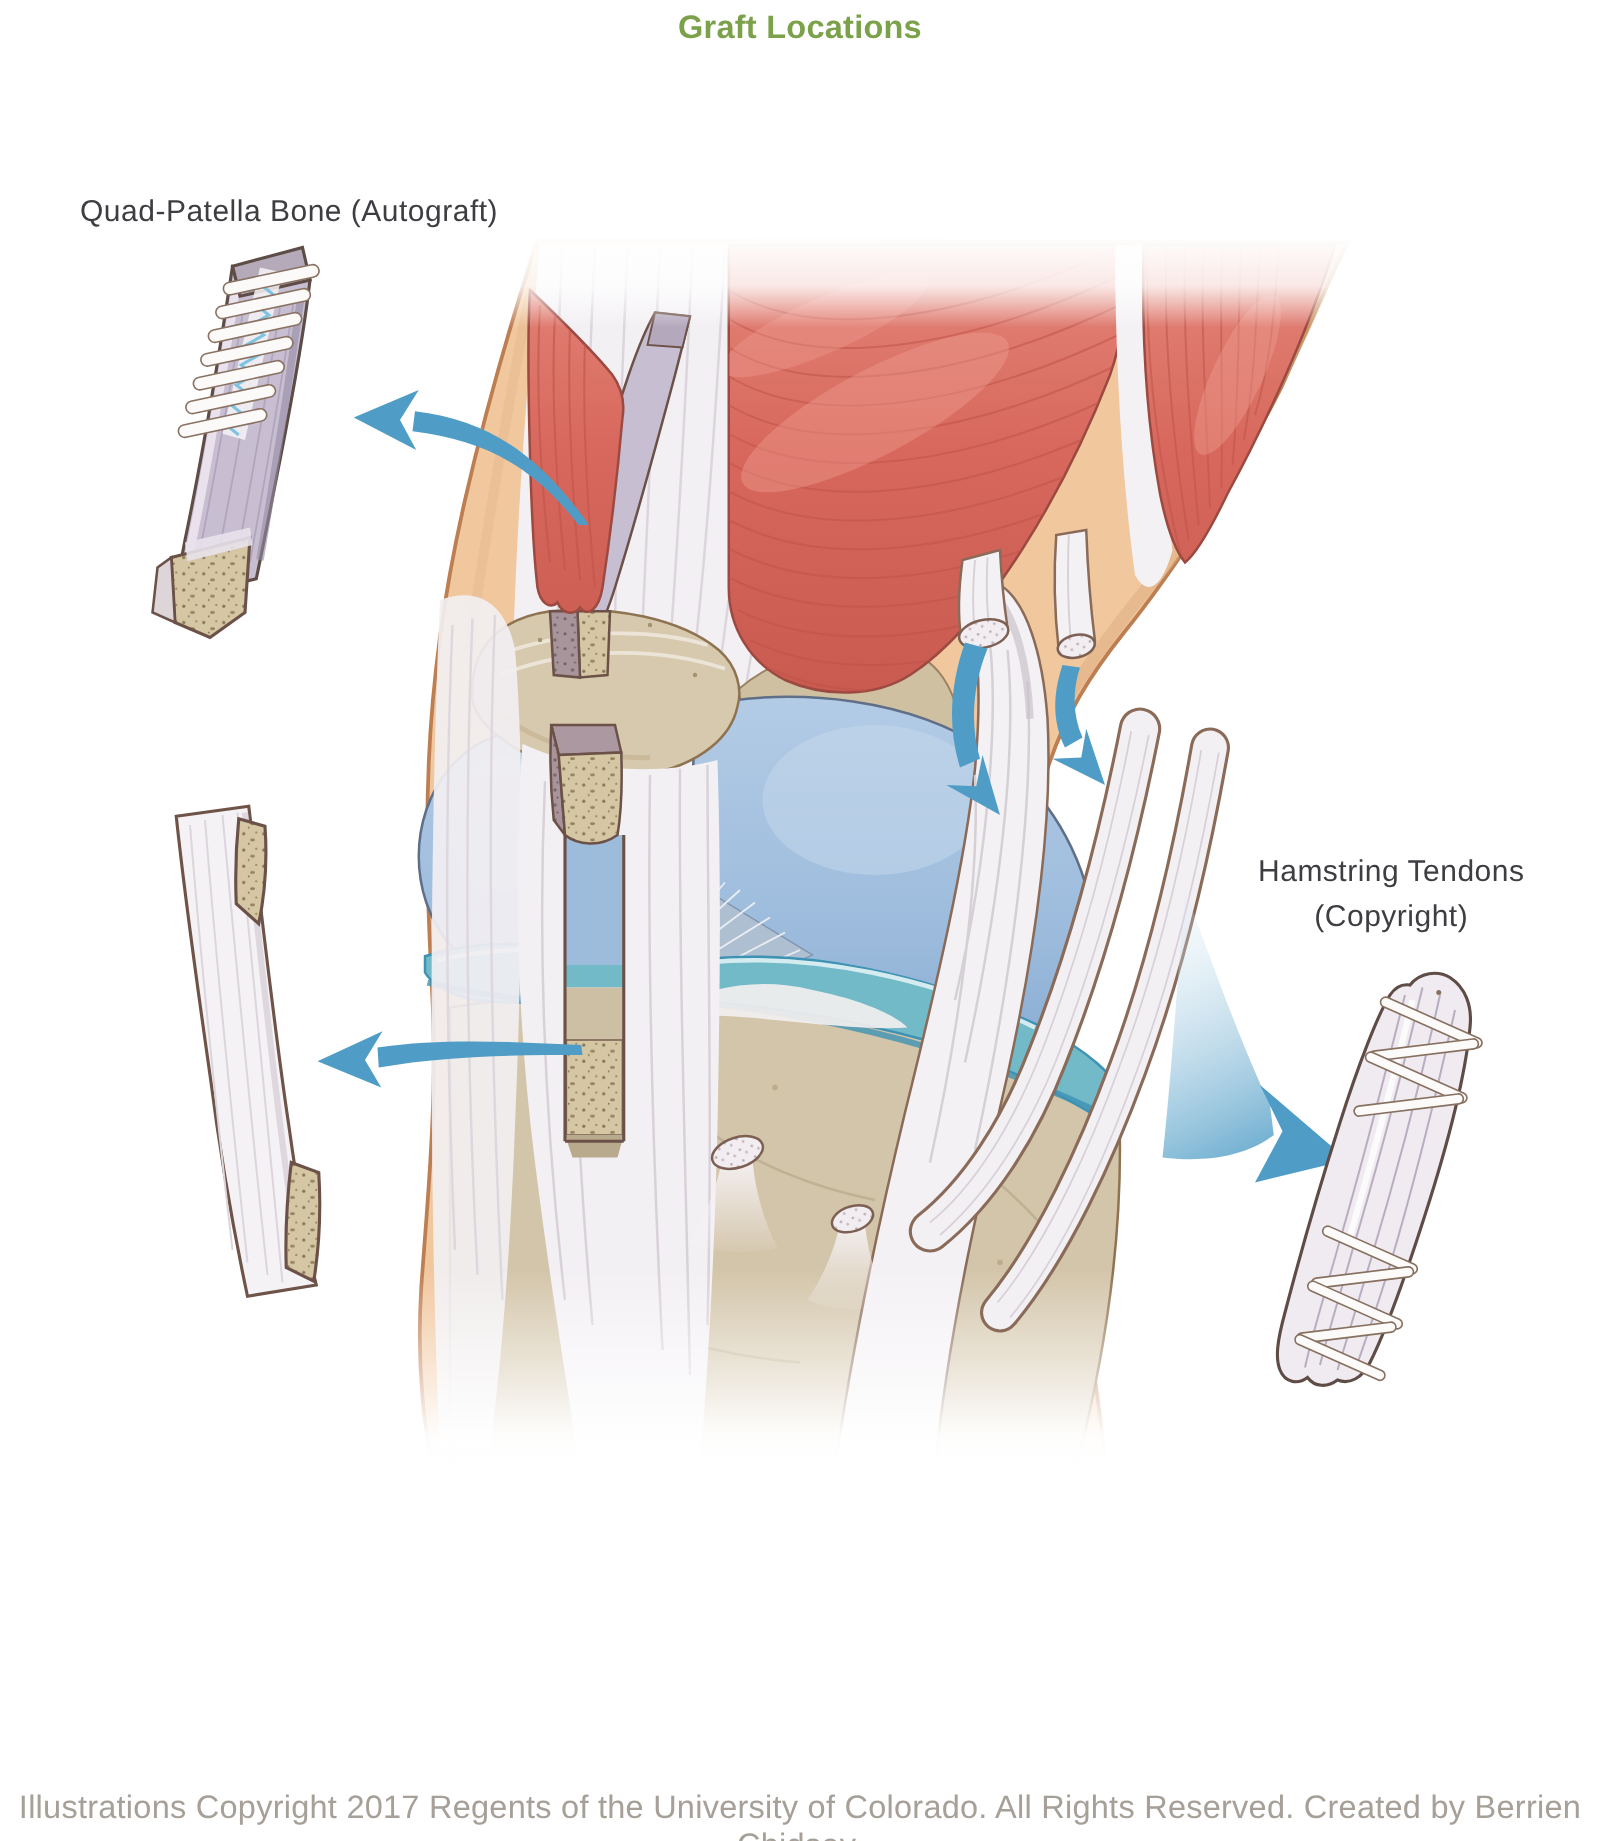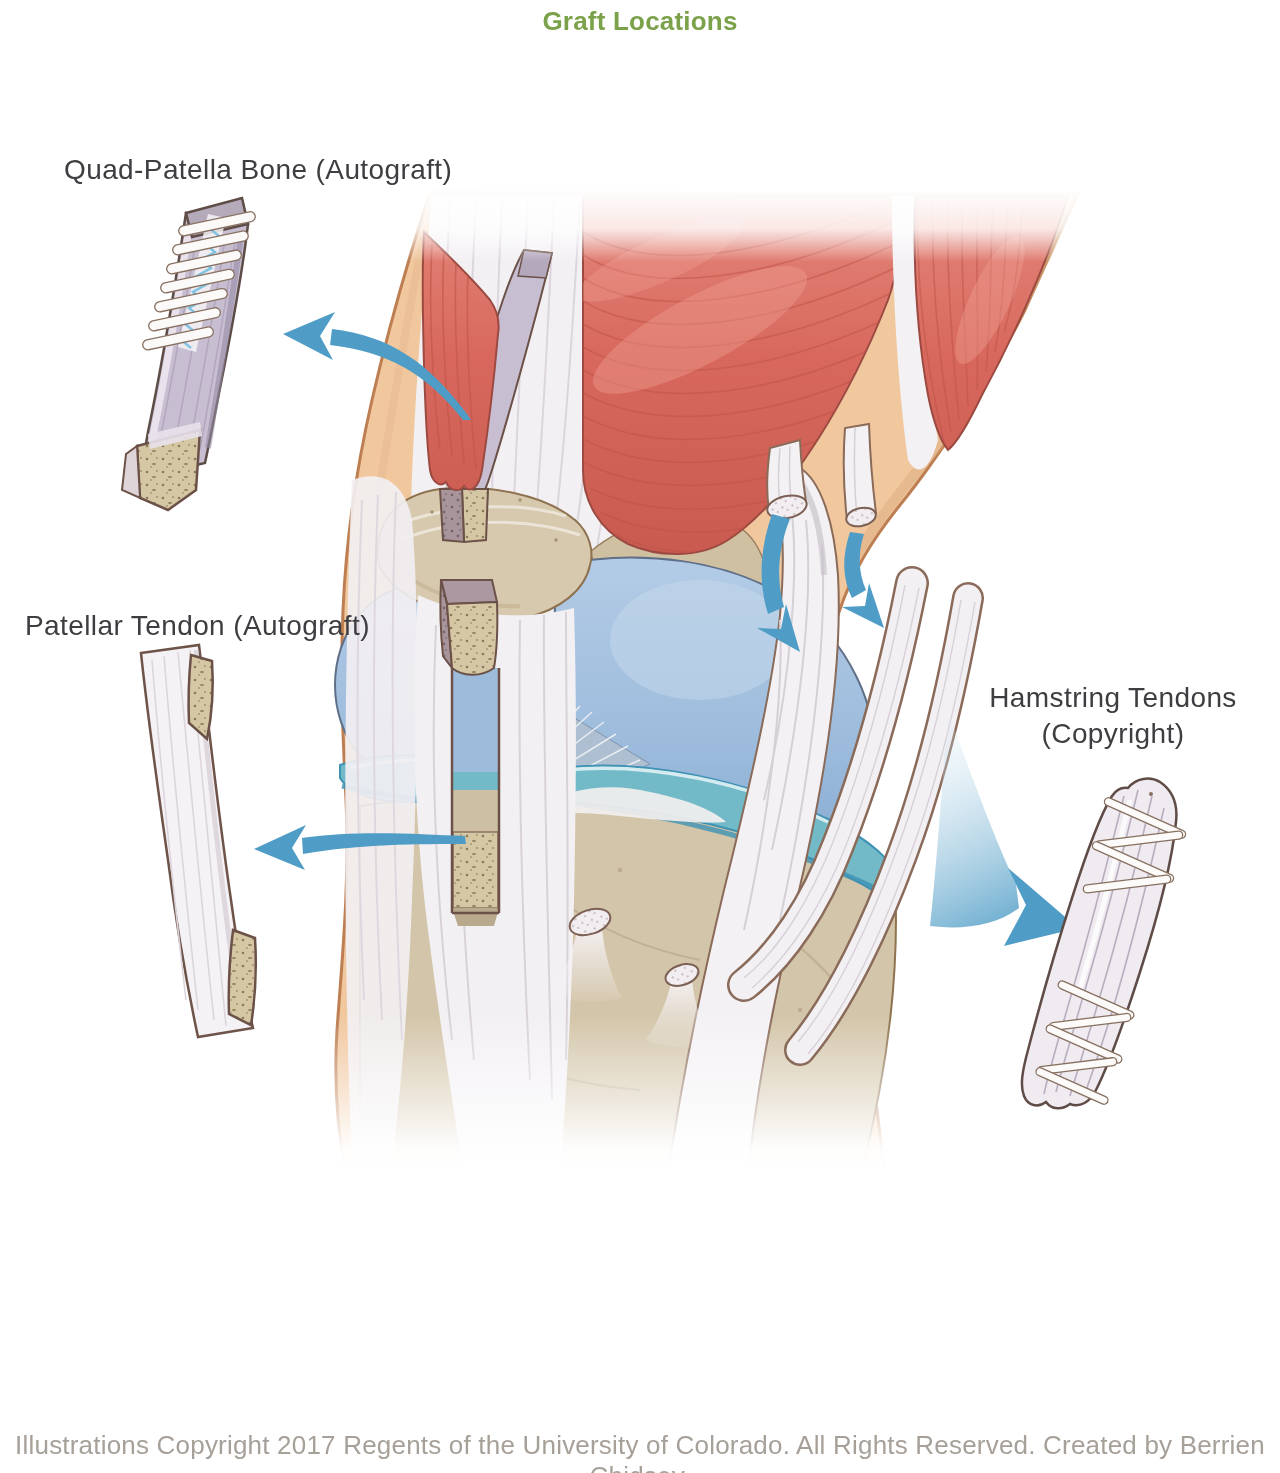--- a/index.html
+++ b/index.html
@@ -1,21 +1,21 @@
 <!DOCTYPE html>
 <html style="--title-green: #7ba24a; --label-gray: #3e3d41; --footer-gray: #a6a099; --arrow-blue: #4f9dc6; --skin-tan: #f1c79e; --skin-outline: #bd7e52; --muscle-red: #d8685d; --bone-tan: #d7c9ae; --cartilage-blue: #a2bedd; --meniscus-teal: #72bac8; --tendon-white: #f4f1f4; --graft-lavender: #c7bed1; --suture-blue: #7fc3e2;"><head>
 <meta charset="utf-8">
 <style>
   html,body{margin:0;padding:0;background:#ffffff;}
   body{font-family:"Liberation Sans", sans-serif;}
   #stage{position:relative;width:1280px;height:1473px;background:#fff;overflow:hidden;}
   #art{position:absolute;left:0;top:0;}
   .title{position:absolute;left:0;top:6px;width:100%;text-align:center;
          font-size:26px;font-weight:700;letter-spacing:.2px;color:var(--title-green,#7ba24a);}
-  .lbl{position:absolute;font-size:28px;font-weight:400;color:var(--label-gray,#3e3d41);
+  .lbl{position:absolute;font-size:24px;font-weight:400;color:var(--label-gray,#3e3d41);
        letter-spacing:.4px;line-height:36px;white-space:nowrap;}
   #lbl-quad{left:64px;top:152px;}
   #lbl-pat{left:25px;top:608px;}
   #lbl-ham{left:983px;top:680px;white-space:normal;width:260px;text-align:center;}
   .footer{position:absolute;left:0;top:1430px;width:100%;text-align:center;
           font-size:26px;color:var(--footer-gray,#a6a099);letter-spacing:.2px;}
   svg *{vector-effect:none;}
 </style>
 </head>
 <body>
@@ -362,17 +362,16 @@
       <rect x="1043" y="1040" width="82" height="8" rx="4" transform="rotate(24 1084 1044)"></rect>
       <rect x="1037" y="1062" width="80" height="8" rx="4" transform="rotate(-7 1078 1066)"></rect>
       <rect x="1033" y="1082" width="78" height="8" rx="4" transform="rotate(24 1072 1086)"></rect>
     </g>
     <circle cx="1151" cy="794" r="2" fill="#87705f"></circle>
   </g>
 </svg>
 
 <div class="title">Graft Locations</div>
 <div class="lbl" id="lbl-quad">Quad-Patella Bone (Autograft)</div>
-<div class="lbl" id="lbl-pat">Patellar Tendon (Autograft)</div>
 <div class="lbl" id="lbl-ham"><span>Hamstring Tendons</span><br><span>(Copyright)</span></div>
 <div class="footer">Illustrations Copyright 2017 Regents of the University of Colorado.  All Rights Reserved. Created by Berrien Chidsey.</div>
 
 </div>
 
 </body></html>

